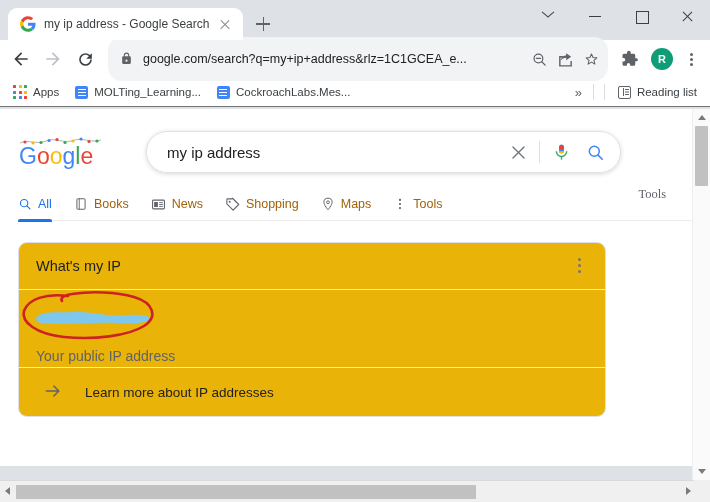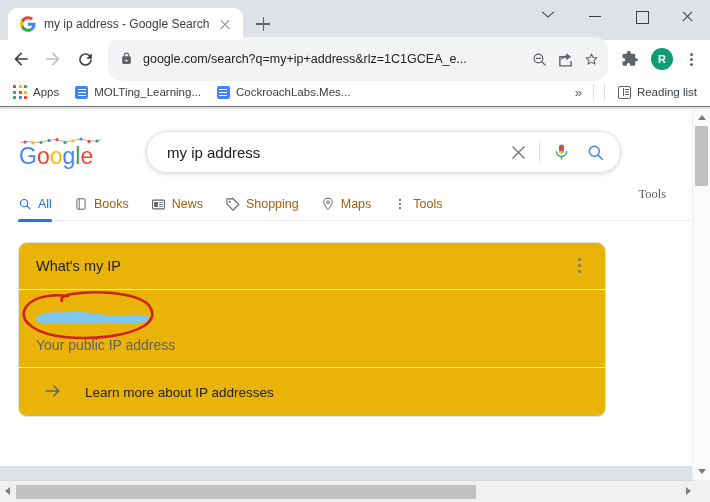--- a/index.html
+++ b/index.html
@@ -201,21 +201,21 @@
     position: absolute; left: 9px; width: 3px; height: 3px; border-radius: 50%; background: #70757a;
   }
   .card-kebab i:nth-child(1) { top: 2px; }
   .card-kebab i:nth-child(2) { top: 8px; }
   .card-kebab i:nth-child(3) { top: 14px; }
 
   .card-body { padding: 14px 17px 16px 17px; border-bottom: 1px solid #ebebeb; position: relative; height: 78px; }
   .redaction {
     position: absolute; left: 10px; top: 14px; width: 128px; height: 22px;
   }
-  .ip-caption { position: absolute; left: 17px; top: 47px; font-size: 14px; color: #5f6368; }
+  .ip-caption { position: absolute; left: 17px; top: 58px; font-size: 14px; color: #5f6368; }
   .annotation { position: absolute; left: -3px; top: -6px; pointer-events: none; }
 
   .card-foot { display: flex; align-items: center; gap: 20px; padding: 13px 17px; }
   .arrow-icon { width: 22px; height: 22px; flex: none; position: relative; margin-left: 7px; }
   .foot-label { font-size: 13.5px; color: #202124; }
 
   
   .vscroll {
     position: absolute; right: 0; top: 109px; width: 18px; height: 371px;
     background: #fafafa; border-left: 1px solid #eee;

